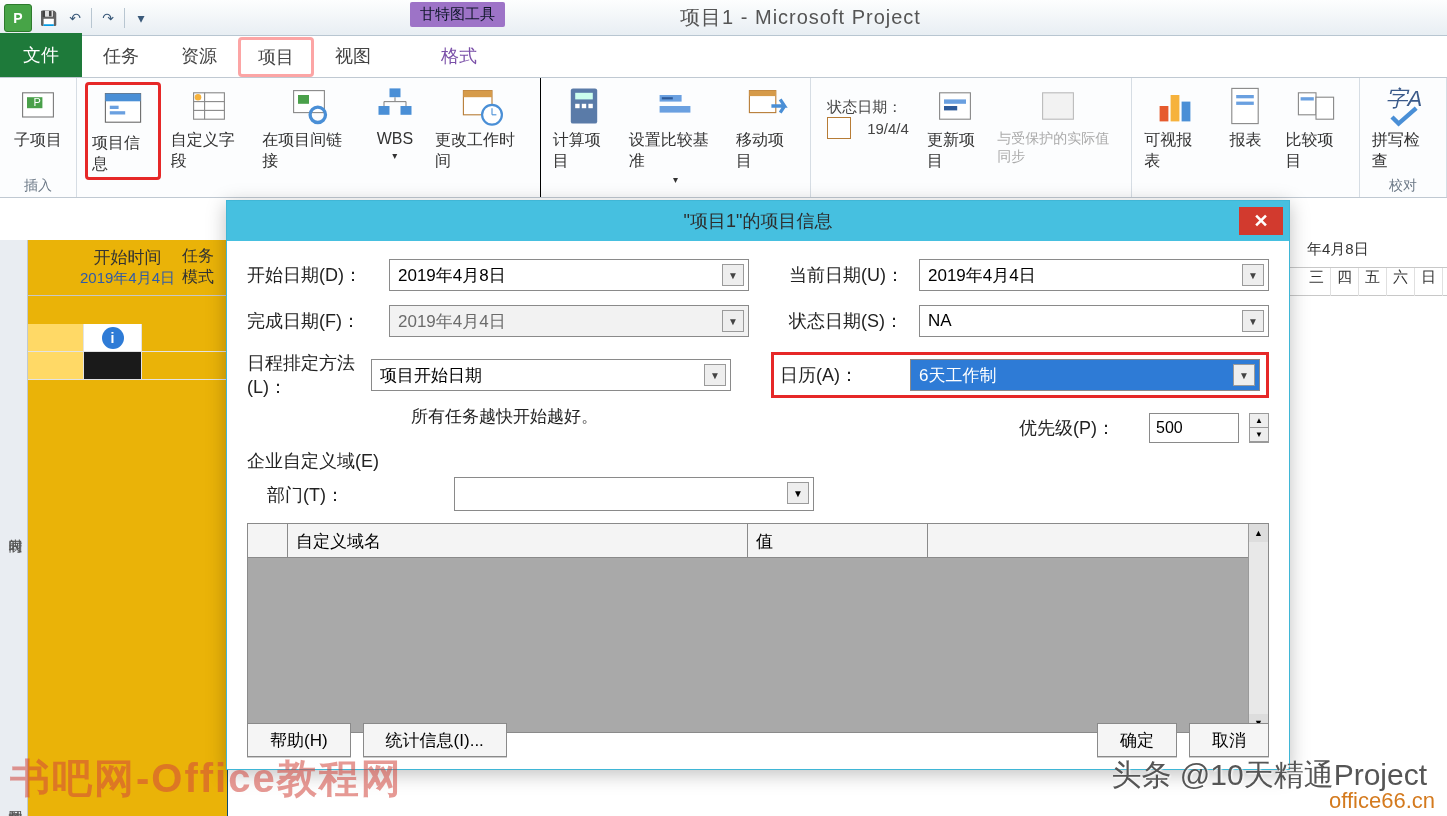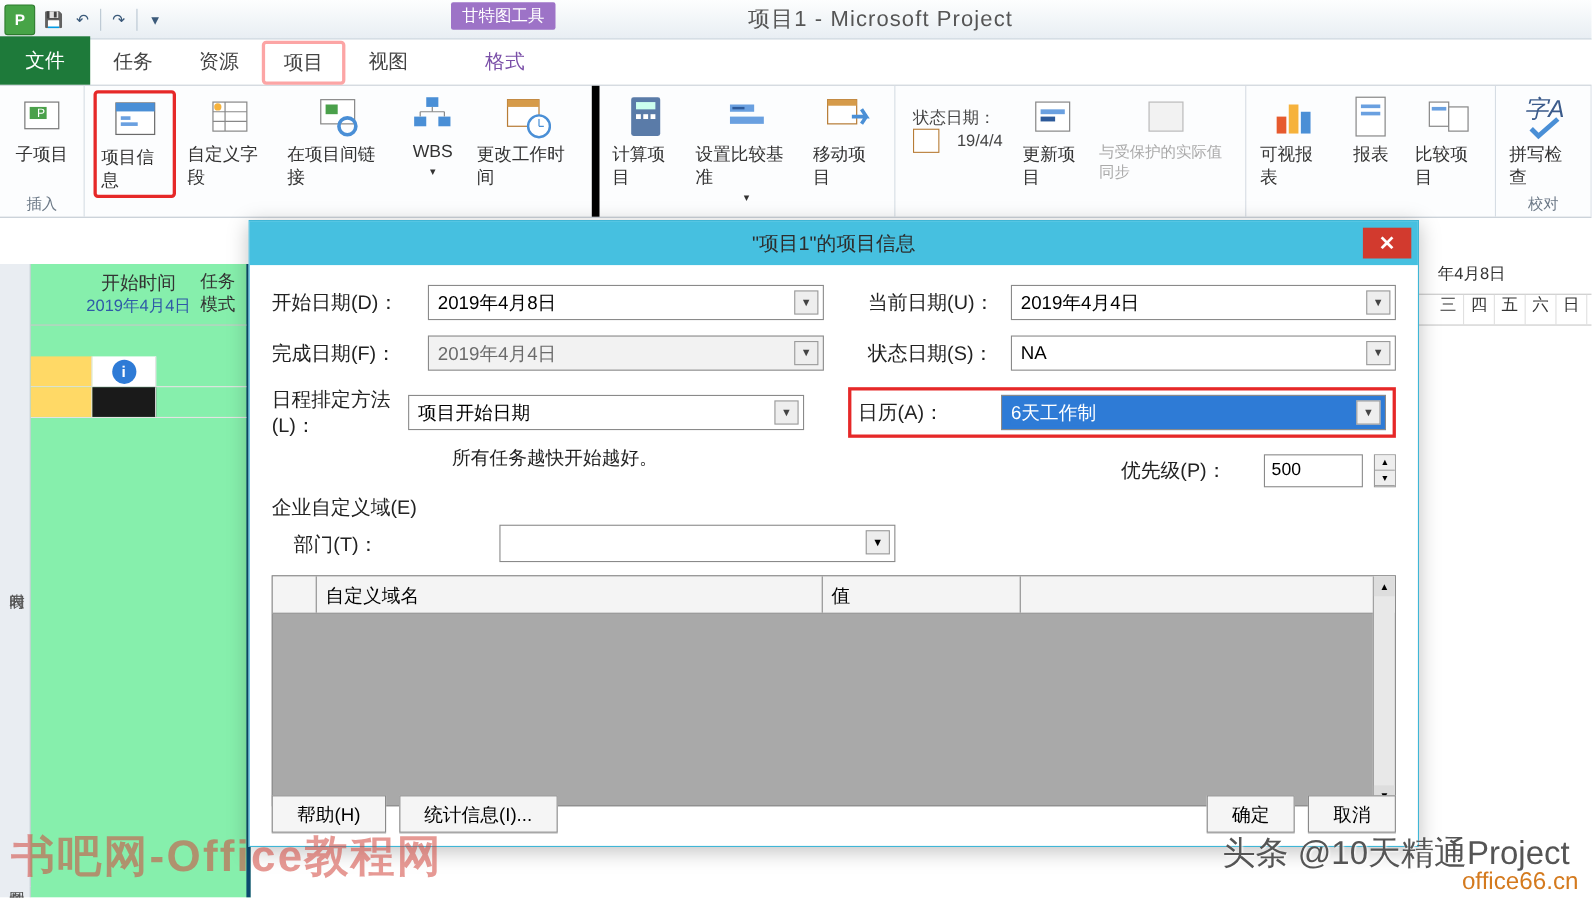--- a/index.html
+++ b/index.html
@@ -4,21 +4,21 @@
 <style>
 * { box-sizing: border-box; margin: 0; padding: 0; font-family: "Microsoft YaHei", "SimSun", sans-serif; }
 body { background: #fff; width: 1447px; height: 816px; overflow: hidden; position: relative; }
 
 
 .titlebar { height: 36px; background: linear-gradient(#fdfefe,#e8eef3); display: flex; align-items: center; border-bottom: 1px solid #b8c6d1; }
 .app-icon { width: 28px; height: 28px; margin: 0 4px; background: #47a447; border: 1px solid #2d7a2d; border-radius: 3px; display:flex;align-items:center;justify-content:center;color:#fff;font-weight:bold;font-size:14px; }
 .qat-btn { width: 26px; height: 26px; display: flex; align-items: center; justify-content: center; color: #3b5a7a; font-size: 14px; }
 .qat-sep { width:1px;height:20px;background:#b8c6d1;margin:0 3px; }
 .title-text { flex: 1; text-align: center; font-size: 20px; color: #555; letter-spacing: 1px; }
-.contextual-tab { position:absolute; left:410px; top:2px; background:#9d73c7; color:#ffffff; font-size:15px; padding:3px 10px; border-radius:2px; }
+.contextual-tab { position:absolute; left:410px; top:2px; background:#9d73c7; color:#0f172a; font-size:15px; padding:3px 10px; border-radius:2px; }
 
 
 .ribbon-tabs { height: 42px; display: flex; align-items: flex-end; border-bottom: 1px solid #c0c9d2; background:#fff; }
 .tab { padding: 8px 20px; font-size: 18px; color: #444; cursor: pointer; border:1px solid transparent; }
 .tab.file { background: #1e7a3a; color: #fff; border-radius: 0; padding:9px 22px; }
 .tab.active-context { color:#7a4fa8; }
 .tab.highlight-red { border: 3px solid #fca5a5; border-radius:4px; padding:5px 17px; }
 
 
 .ribbon { height: 120px; background: #fcfdfe; border-bottom: 1px solid #c0c9d2; display: flex; }
@@ -30,21 +30,21 @@
 .ico svg { width:100%; height:100%; }
 .rbtn.highlight-red { border: 3px solid #e62828; border-radius:4px; }
 .status-date { font-size:15px; color:#444; padding:4px 8px;margin-top:12px; }
 .status-date .sd-row { display:flex;align-items:center;gap:16px; }
 .sd-cal { width:24px;height:22px;border:1px solid #b77c36;background:#fff; }
 
 
 .sheet-area { position:absolute; top:240px; left:0; right:0; bottom:0; display:flex; }
 .vtab { width:28px; background:#e9edf2; writing-mode:vertical-rl; text-align:center; font-size:14px; color:#555; padding:6px 2px; border-right:1px solid #c0c9d2; }
 .vtab.bottom { position:absolute; bottom:10px; left:0; }
-.sheet-left { width:200px; border-right:4px solid #0c4a6e; background:#86efac; }
+.sheet-left { width:200px; border-right:1px solid #0c4a6e; background:#eab308; }
 .sheet-header { height:56px; border-bottom:1px solid #c8c8c8; padding:6px 8px; font-size:17px; color:#333; text-align:center; }
 .sheet-date { color:#2f5aa8; font-size:15px; }
 .sheet-rows .row { height:28px; border-bottom:1px solid #e3e3e3; display:flex; }
 .row .c1{width:56px;border-right:1px solid #e3e3e3;} .row .c2{width:58px;border-right:1px solid #e3e3e3;display:flex;align-items:center;justify-content:center;}
 .row.r1 .c1{background:#ffd966;} .row.r1 .c2{background:#fff;}
 .row.r2 .c1{background:#ffd966;} .row.r2 .c2{background:#1a1a1a;}
 .info-ico{width:22px;height:22px;border-radius:50%;background:#2e7bd6;color:#fff;display:flex;align-items:center;justify-content:center;font-weight:bold;font-size:14px;}
 .col-mode { position:absolute; left:148px; top:2px; font-size:16px; color:#333; padding:4px 6px; }
 
 
@@ -131,21 +131,21 @@
               <rect x="10" y="12" width="14" height="10" fill="#4aa04a"></rect>
               <text x="16" y="20" font-size="10" fill="#fff">P</text>
             </svg>
           </div>
         <span>子项目</span>
       </div>
     </div>
     <div class="group-label">插入</div>
   </div>
 
-  <div class="group" style="border-right:7px solid #000000;">
+  <div class="group" style="border-right:1px solid #000000;">
     <div class="group-body">
       <div class="rbtn highlight-red">
         <div class="ico">
             <svg viewBox="0 0 40 40">
               <rect x="4" y="6" width="32" height="26" fill="#fff" stroke="#6a6a6a"></rect>
               <rect x="4" y="6" width="32" height="7" fill="#4a8fd6"></rect>
               <rect x="8" y="17" width="8" height="3" fill="#6aa0e0"></rect>
               <rect x="8" y="22" width="14" height="3" fill="#6aa0e0"></rect>
             </svg>
           </div>

